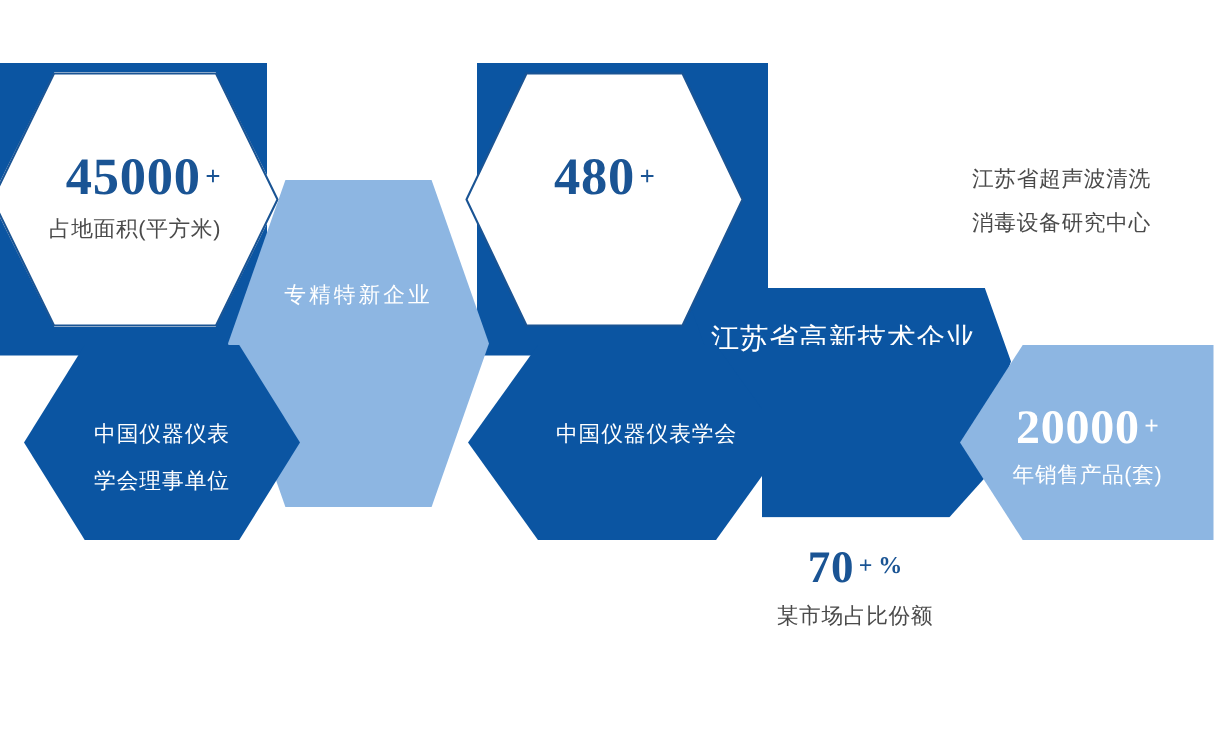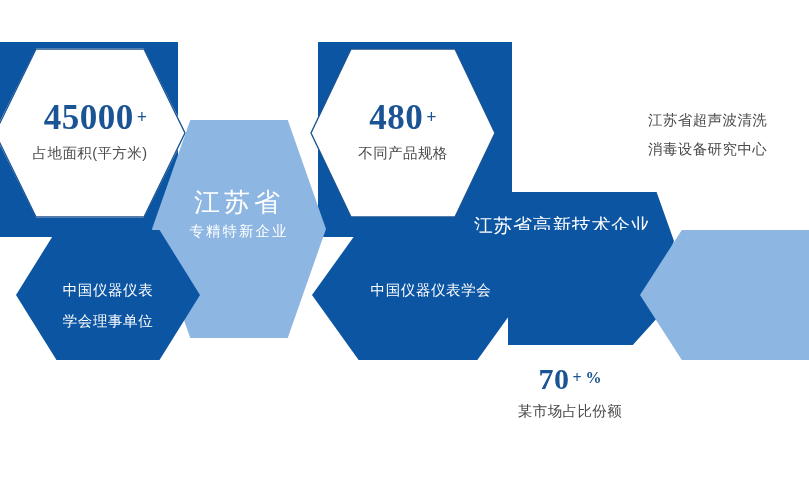--- a/index.html
+++ b/index.html
@@ -74,21 +74,20 @@
 
 <div id="stage">
 
   <div class="shape hex-dark" style="left:0px;top:42px;width:178px;height:195px;"></div>
 
   <div class="shape hex-dark" style="left:318px;top:42px;width:194px;height:195px;"></div>
 
   <div class="shape hex-light clip-hex" style="left:152px;top:120px;width:174px;height:218px;"></div>
 
   <div class="txt" style="left:152px;top:185px;width:174px;">
-    <span class="stack-line white" style="font-size:26px;letter-spacing:4px;line-height:34px;">江苏省</span>
     <span class="stack-line white" style="font-size:14.5px;letter-spacing:2px;line-height:24px;">专精特新企业</span>
   </div>
 
   <div class="shape hex-dark clip-band" style="left:456px;top:192px;width:218px;height:98px;"></div>
 
   <div class="txt" style="left:462px;top:213px;width:200px;">
     <span class="band-label">江苏省高新技术企业</span>
   </div>
 
   <div class="shape hex-white clip-hex" style="left:-6px;top:48px;width:192px;height:170px;
@@ -102,21 +101,20 @@
     <span class="big-num navy" style="font-size:35px;margin-left:11px;">45000</span><span class="sup navy" style="font-size:18px;">+</span>
     <div class="cap grey" style="margin-top:10px;">占地面积(平方米)</div>
   </div>
 
   <svg class="shape" style="left:310px;top:48px;" width="186" height="170" viewBox="0 0 186 170">
     <polygon points="41,1 145,1 185,85 145,169 41,169 1,85" fill="#ffffff" stroke="#1A5494" stroke-width="1.4" stroke-linejoin="round"></polygon>
   </svg>
 
   <div class="txt" style="left:310px;top:100px;width:186px;">
     <span class="big-num navy" style="font-size:35px;">480</span><span class="sup navy" style="font-size:18px;">+</span>
-    <div class="cap grey" style="margin-top:10px;">不同产品规格</div>
   </div>
 
   <div class="txt txt-l" style="left:648px;top:106px;width:170px;">
     <span class="stack-line side-note">江苏省超声波清洗</span>
     <span class="stack-line side-note">消毒设备研究中心</span>
   </div>
 
   <div class="shape hex-dark clip-hex" style="left:16px;top:230px;width:184px;height:130px;"></div>
 
   <div class="txt" style="left:16px;top:275px;width:184px;">
@@ -129,19 +127,23 @@
   <div class="txt" style="left:325px;top:275px;width:212px;">
     <span class="stack-line white lh2" style="font-size:14.5px;letter-spacing:.6px;">中国仪器仪表学会</span>
   </div>
 
   <div class="shape hex-dark" style="left:508px;top:230px;width:160px;height:115px;
               clip-path:polygon(0% 0%, 100% 0%, 100% 66%, 78% 100%, 0% 100%);"></div>
 
   <div class="shape hex-light" style="left:640px;top:230px;width:190px;height:130px;
               clip-path:polygon(22% 0%, 100% 0%, 100% 100%, 22% 100%, 0% 50%);"></div>
 
+  <div class="txt" style="left:640px;top:268px;width:170px;">
+    <span class="big-num white" style="font-size:32px;">20000</span><span class="sup white" style="font-size:17px;">+</span>
+    <div class="cap white" style="margin-top:9px;">年销售产品(套)</div>
+  </div>
 
   <div class="txt" style="left:480px;top:364px;width:180px;">
     <span class="big-num navy" style="font-size:30px;">70</span><span class="sup navy" style="font-size:16px;">+ %</span>
     <div class="cap grey" style="margin-top:9px;">某市场占比份额</div>
   </div>
 
 </div>
 
 </body></html>

